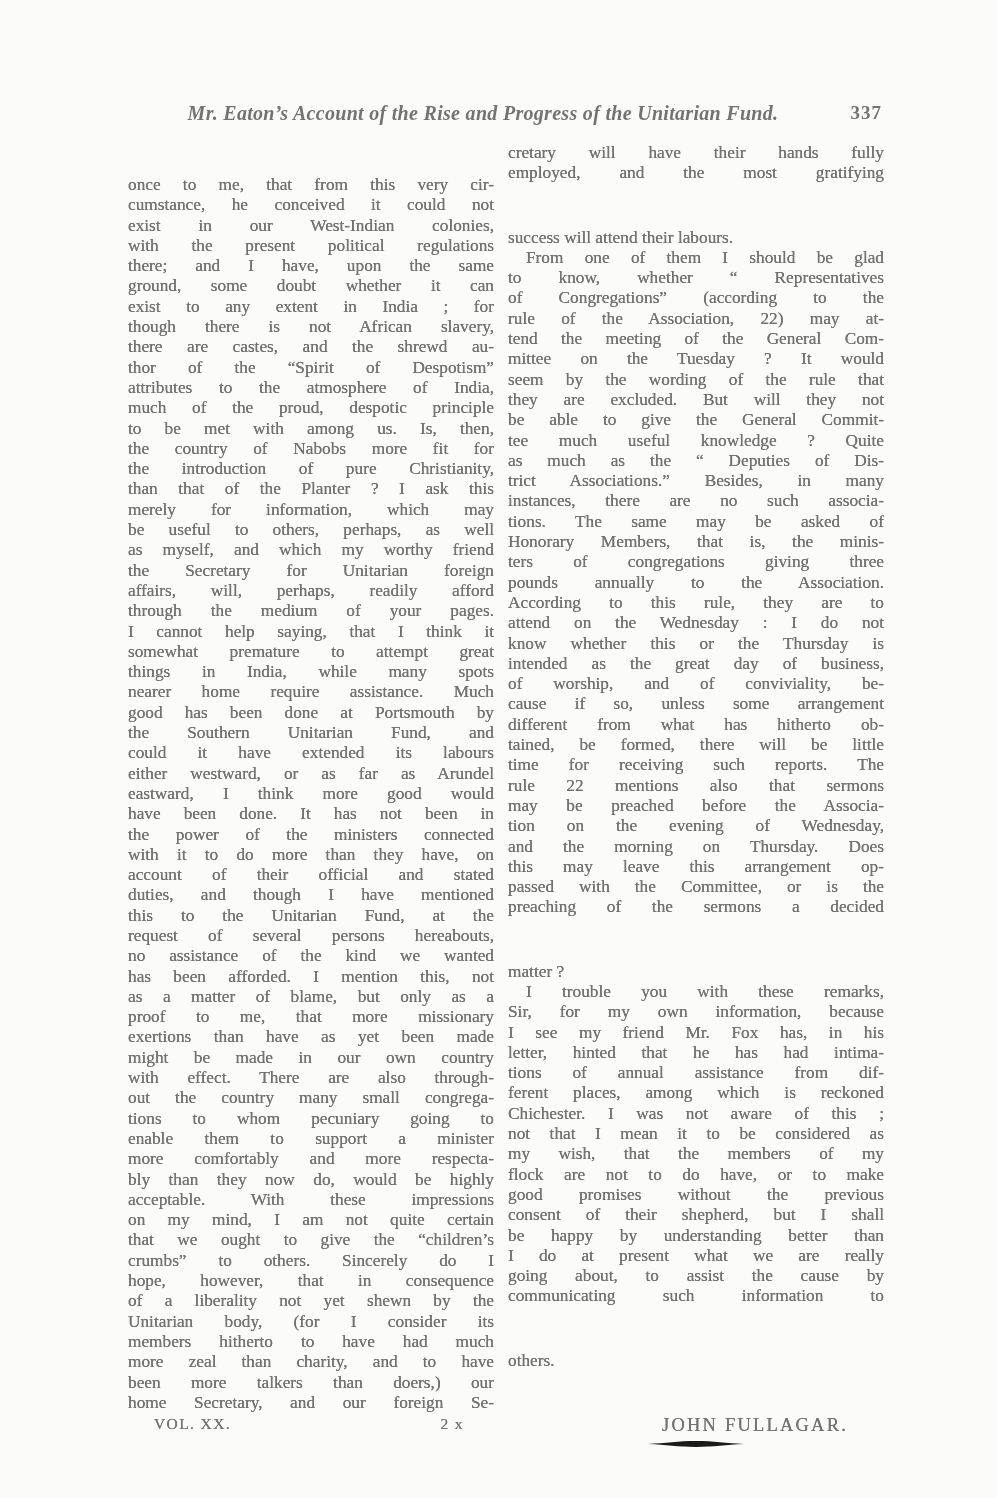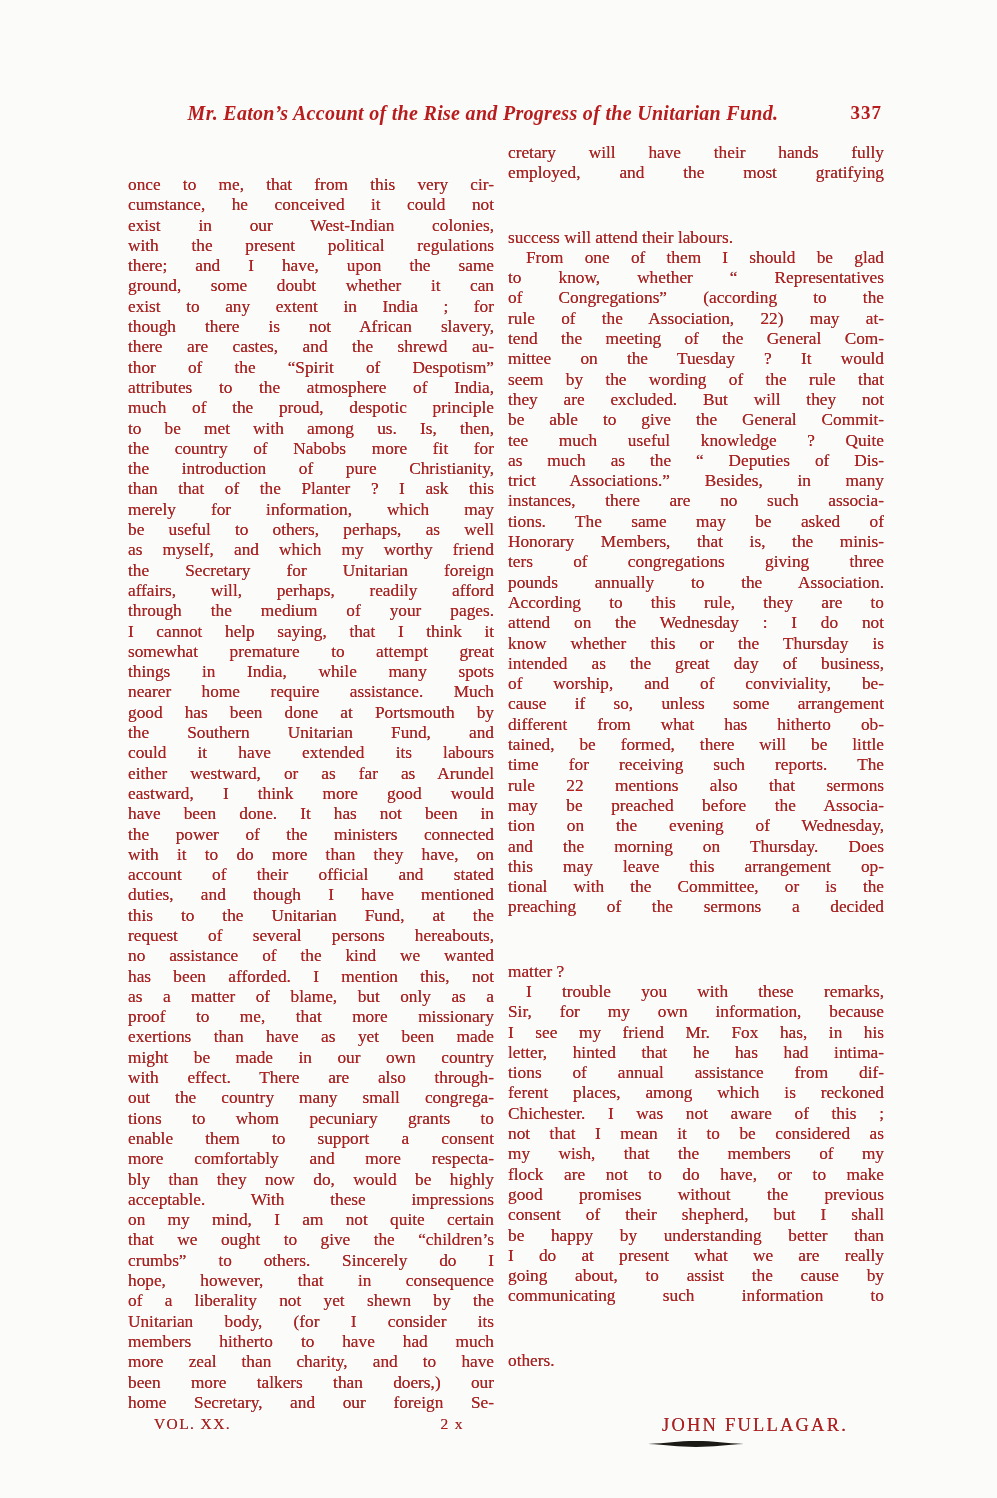--- a/index.html
+++ b/index.html
@@ -5,21 +5,21 @@
   html, body {
     margin: 0;
     padding: 0;
     background: #fbfbf9;
   }
   .page {
     position: relative;
     width: 997px;
     height: 1498px;
     background: #fbfbf9;
-    color: #b91c1c;
+    color: #737373;
     font-family: "Liberation Serif", "DejaVu Serif", serif;
     overflow: hidden;
   }
   .content {
     position: absolute;
     left: 128px;
     top: 102px;
     width: 756px;
   }
   .page-header {
@@ -159,22 +159,22 @@
             <div class="line"><span>this to the Unitarian Fund, at the</span></div>
             <div class="line"><span>request of several persons hereabouts,</span></div>
             <div class="line"><span>no assistance of the kind we wanted</span></div>
             <div class="line"><span>has been afforded.  I mention this, not</span></div>
             <div class="line"><span>as a matter of blame, but only as a</span></div>
             <div class="line"><span>proof to me, that more missionary</span></div>
             <div class="line"><span>exertions than have as yet been made</span></div>
             <div class="line"><span>might be made in our own country</span></div>
             <div class="line"><span>with effect.  There are also through-</span></div>
             <div class="line"><span>out the country many small congrega-</span></div>
-            <div class="line"><span>tions to whom pecuniary grants to</span></div>
-            <div class="line"><span>enable them to support a consent</span></div>
+            <div class="line"><span>tions to whom pecuniary going to</span></div>
+            <div class="line"><span>enable them to support a minister</span></div>
             <div class="line"><span>more comfortably and more respecta-</span></div>
             <div class="line"><span>bly than they now do, would be highly</span></div>
             <div class="line"><span>acceptable.  With these impressions</span></div>
             <div class="line"><span>on my mind, I am not quite certain</span></div>
             <div class="line"><span>that we ought to give the “children’s</span></div>
             <div class="line"><span>crumbs” to others.  Sincerely do I</span></div>
             <div class="line"><span>hope, however, that in consequence</span></div>
             <div class="line"><span>of a liberality not yet shewn by the</span></div>
             <div class="line"><span>Unitarian body, (for I consider its</span></div>
             <div class="line"><span>members hitherto to have had much</span></div>
@@ -217,21 +217,21 @@
             <div class="line"><span>of worship, and of conviviality, be-</span></div>
             <div class="line"><span>cause if so, unless some arrangement</span></div>
             <div class="line"><span>different from what has hitherto ob-</span></div>
             <div class="line"><span>tained, be formed, there will be little</span></div>
             <div class="line"><span>time for receiving such reports.  The</span></div>
             <div class="line"><span>rule 22 mentions also that sermons</span></div>
             <div class="line"><span class="i">may</span><span> be preached before the Associa-</span></div>
             <div class="line"><span>tion on the evening of Wednesday,</span></div>
             <div class="line"><span>and the morning on Thursday.  Does</span></div>
             <div class="line"><span>this </span><span class="i">may</span><span> leave this arrangement op-</span></div>
-            <div class="line"><span>tional with the Committee, or is the</span></div>
+            <div class="line"><span>passed with the Committee, or is the</span></div>
             <div class="line"><span>preaching of the sermons a decided</span></div>
             <div class="line end"><span>matter ?</span></div>
             <div class="line in"><span>I trouble you with these remarks,</span></div>
             <div class="line"><span>Sir, for my own information, because</span></div>
             <div class="line"><span>I see my friend Mr. Fox has, in his</span></div>
             <div class="line"><span>letter, hinted that he has had intima-</span></div>
             <div class="line"><span>tions of annual assistance from dif-</span></div>
             <div class="line"><span>ferent places, among which is reckoned</span></div>
             <div class="line"><span>Chichester.  I was not aware of this ;</span></div>
             <div class="line"><span>not that I mean it to be considered as</span></div>

